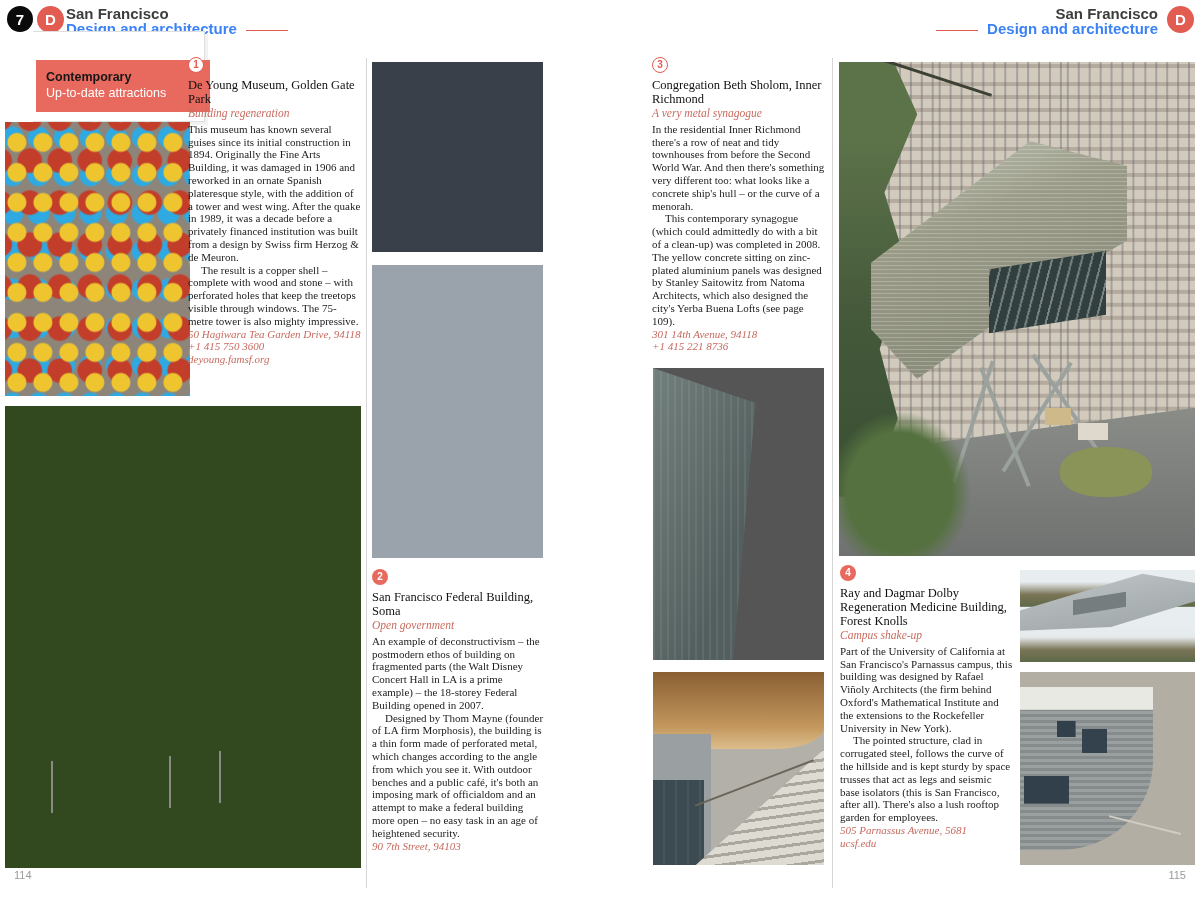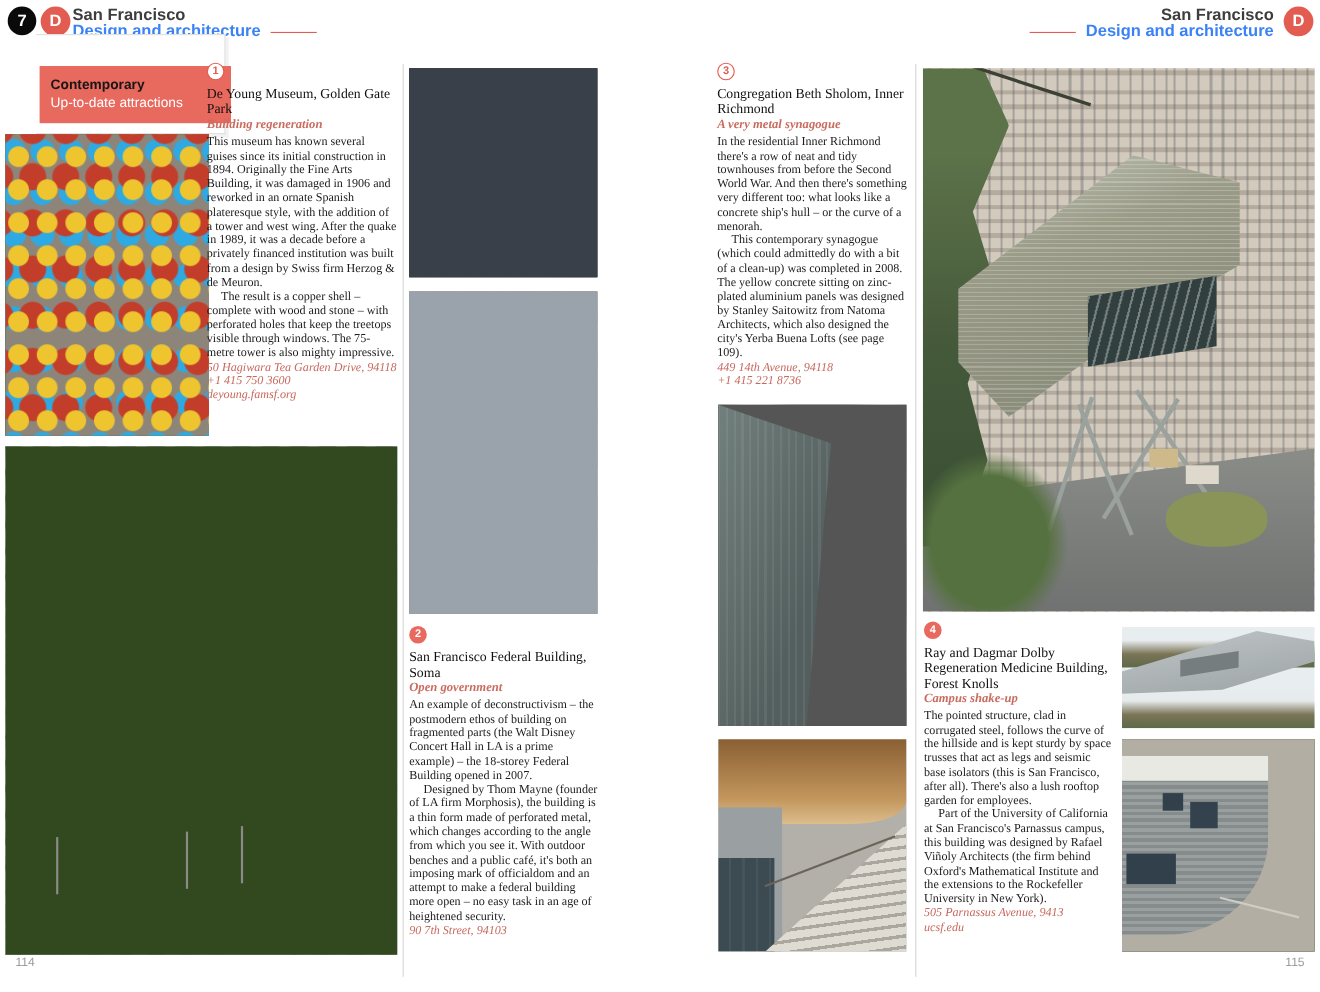--- a/index.html
+++ b/index.html
@@ -37,21 +37,21 @@
   .folio-left{left:14px;}
   .folio-right{right:14px;}
 
   
   .entry{position:absolute;width:173px;font-size:11px;line-height:12.8px;color:#1c1c1c;}
   .num{width:16px;height:16px;border-radius:50%;font-family:"Liberation Sans",sans-serif;
        font-size:10px;font-weight:bold;display:flex;align-items:center;justify-content:center;margin-bottom:5px;}
   .num.outline{border:1.5px solid #e25c52;color:#e25c52;background:#fff;box-sizing:border-box;}
   .num.filled{background:#e8695e;color:#fff;}
   .entry h3{margin:0;font-size:12.5px;line-height:14px;font-weight:normal;color:#101010;}
-  .tagline{font-size:11.5px;font-style:italic;color:#c96b5f;margin-top:1px;font-weight:bold;}
+  .tagline{font-size:11.5px;font-style:italic;color:#c96b5f;margin-top:1px;}
   .body{margin-top:3px;}
   .body p{margin:0;}
   .body p + p{text-indent:13px;}
   .addr{color:#c7695e;font-style:italic;}
 
   
   .ph{position:absolute;overflow:hidden;background-repeat:no-repeat;}
   .ph > div{position:absolute;background-repeat:no-repeat;}
 
   
@@ -308,35 +308,35 @@
 
   <div class="entry" style="left:652px;top:57px;">
     <div class="num outline">3</div>
     <h3>Congregation Beth Sholom, Inner Richmond</h3>
     <div class="tagline">A very metal synagogue</div>
     <div class="body">
       <p>In the residential Inner Richmond there's a row of neat and tidy townhouses from before the Second World War. And then there's something very different too: what looks like a concrete ship's hull – or the curve of a menorah.</p>
       <p>This contemporary synagogue (which could admittedly do with a bit of a clean-up) was completed in 2008. The yellow concrete sitting on zinc-plated aluminium panels was designed by Stanley Saitowitz from Natoma Architects, which also designed the city's Yerba Buena Lofts (see page 109).</p>
     </div>
     <div class="addr">
-      <div>449 14th Avenue, 94118</div>
+      <div>301 14th Avenue, 94118</div>
       <div>+1 415 221 8736</div>
     </div>
   </div>
 
   <div class="entry" style="left:840px;top:565px;">
     <div class="num filled">4</div>
     <h3>Ray and Dagmar Dolby Regeneration Medicine Building, Forest Knolls</h3>
     <div class="tagline">Campus shake-up</div>
     <div class="body">
+      <p>Part of the University of California at San Francisco's Parnassus campus, this building was designed by Rafael Viñoly Architects (the firm behind Oxford's Mathematical Institute and the extensions to the Rockefeller University in New York).</p>
       <p>The pointed structure, clad in corrugated steel, follows the curve of the hillside and is kept sturdy by space trusses that act as legs and seismic base isolators (this is San Francisco, after all). There's also a lush rooftop garden for employees.</p>
-      <p>Part of the University of California at San Francisco's Parnassus campus, this building was designed by Rafael Viñoly Architects (the firm behind Oxford's Mathematical Institute and the extensions to the Rockefeller University in New York).</p>
     </div>
     <div class="addr">
-      <div>505 Parnassus Avenue, 9413</div>
+      <div>505 Parnassus Avenue, 5681</div>
       <div>ucsf.edu</div>
     </div>
   </div>
 
   <div class="folio folio-left">114</div>
   <div class="folio folio-right">115</div>
 
 </div>
 
 </body></html>

